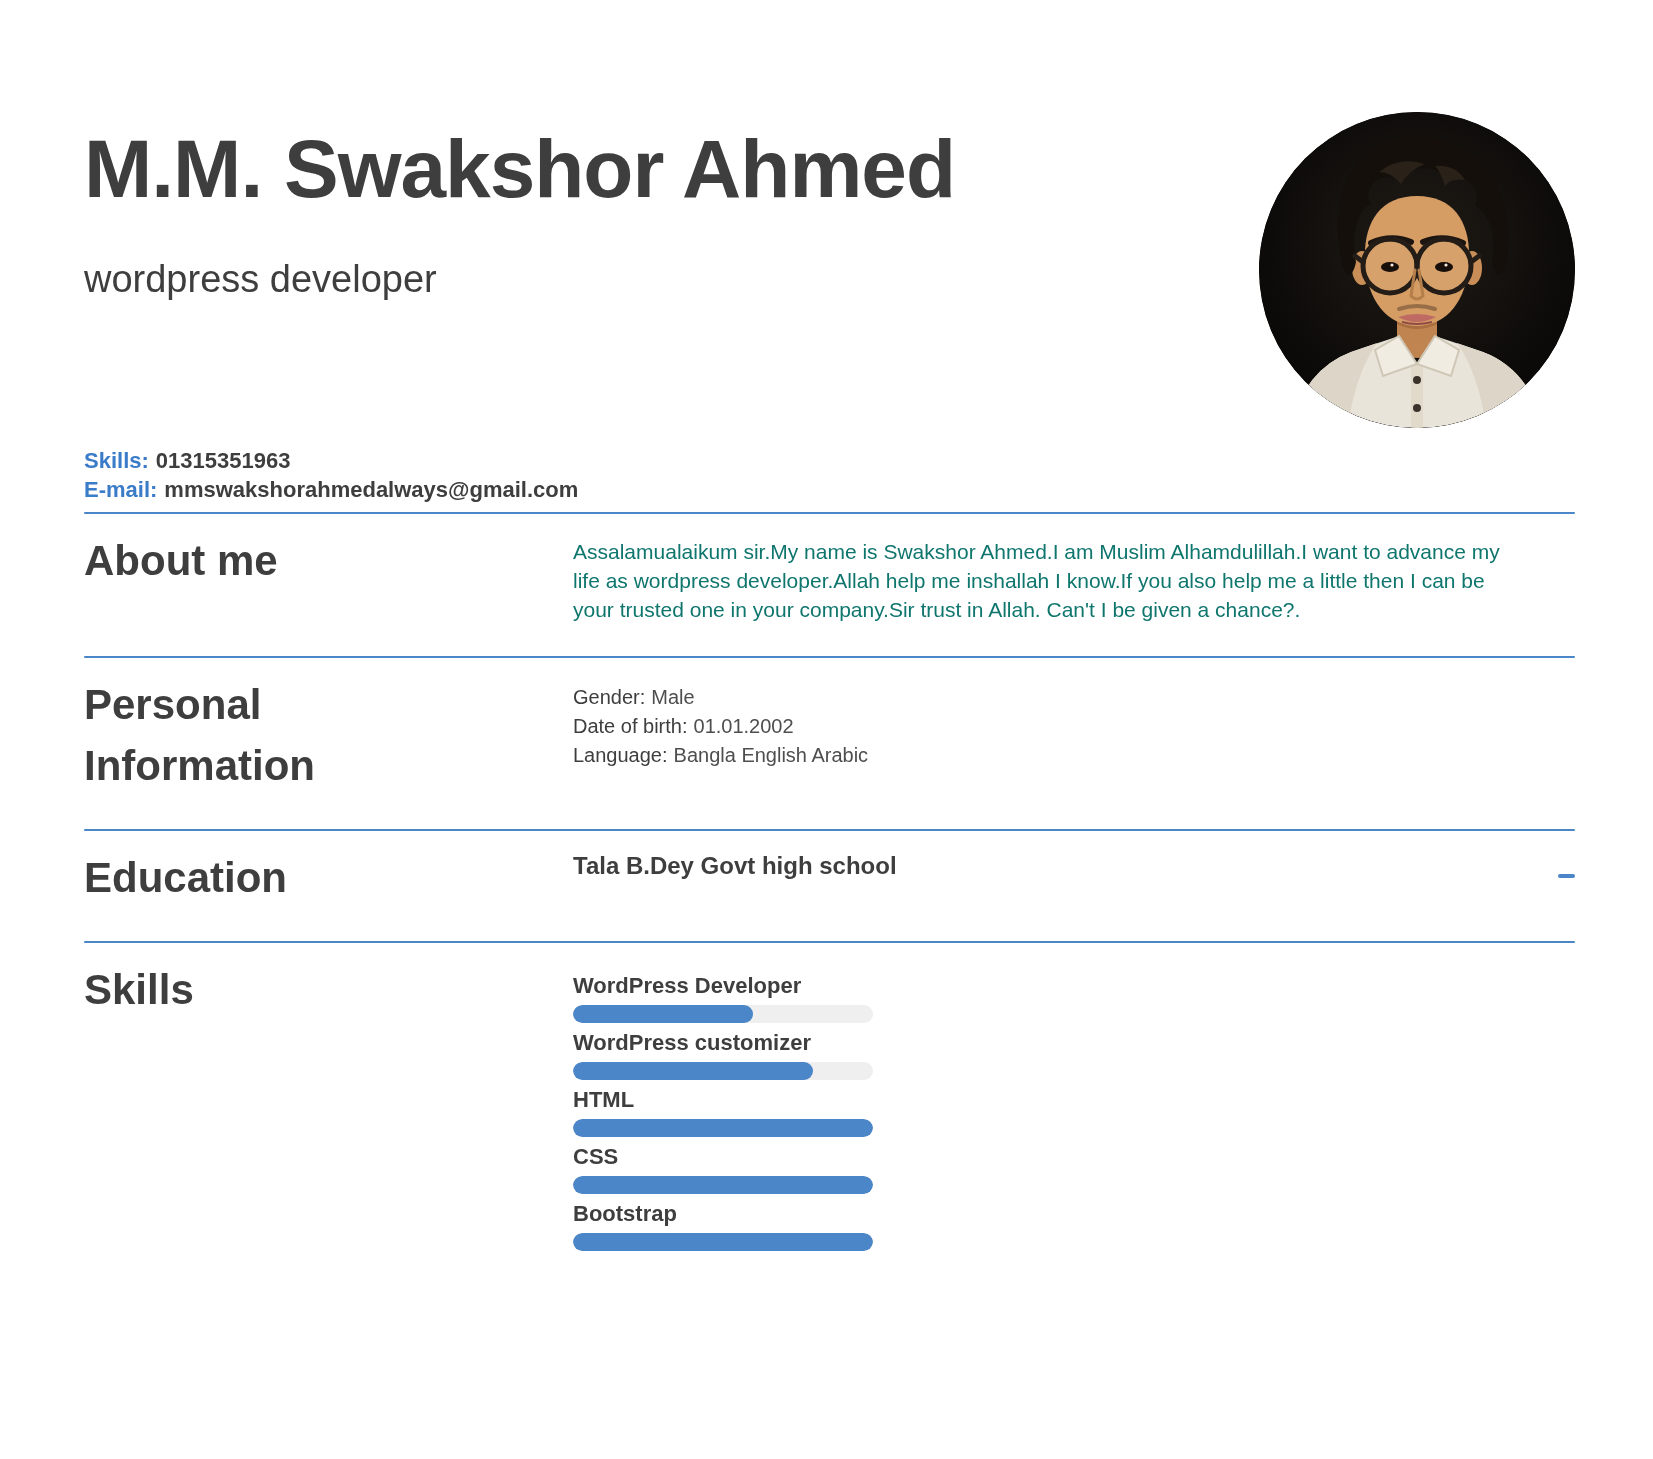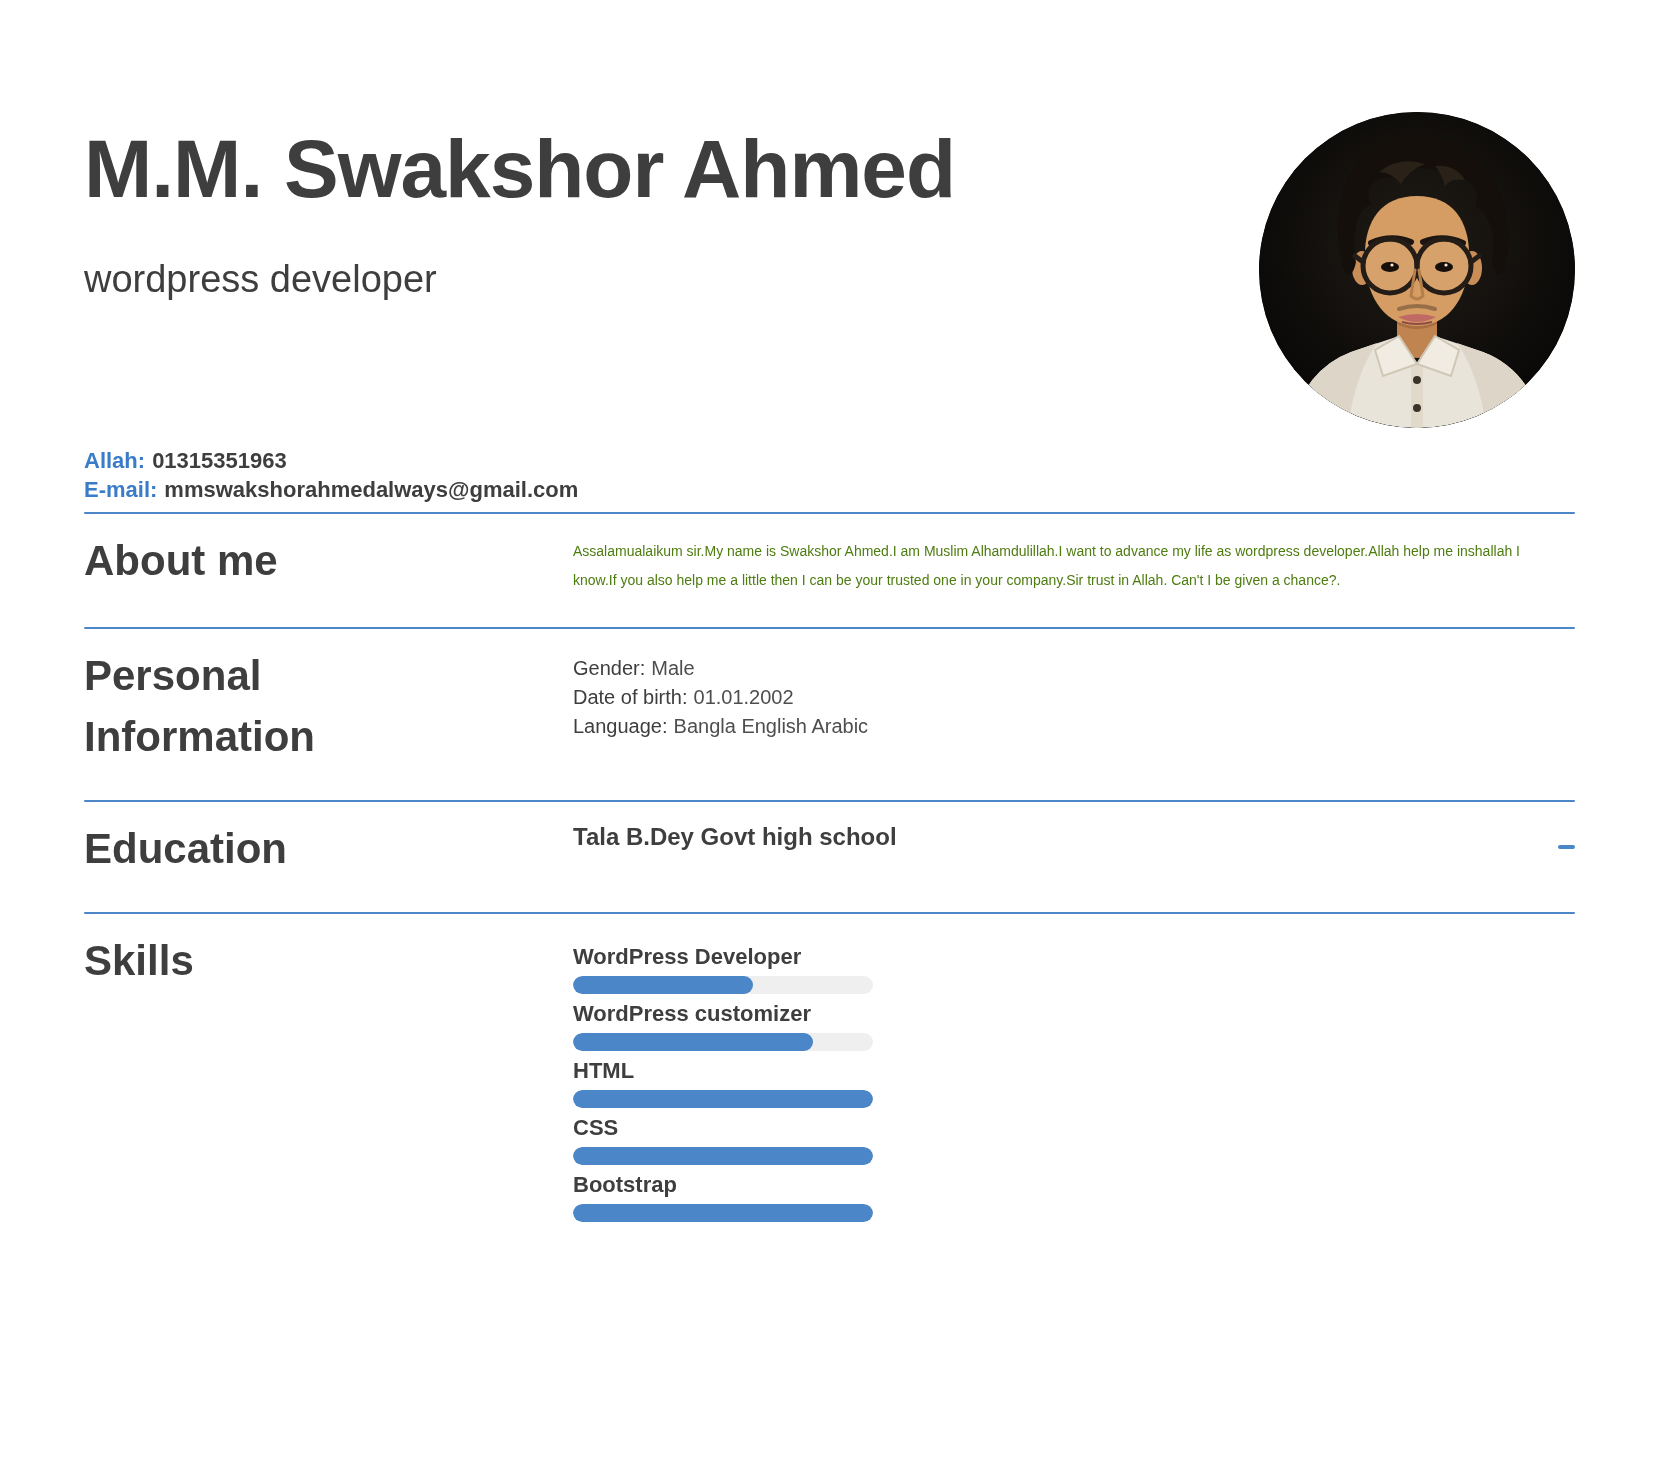--- a/index.html
+++ b/index.html
@@ -35,21 +35,21 @@
   
   .divider { margin-top: 8px; height: 2px; background: #4a86c8; border-radius: 1px; }
   .section { display: grid; grid-template-columns: 489px 1fr; padding: 17px 0 24px 0; }
   .section h2 {
     margin: 0; font-size: 42px; font-weight: 700; line-height: 1.45;
     color: #3e3e3e; max-width: 330px;
   }
 
   .about-text {
     margin-top: 6px; max-width: 955px;
-    font-size: 14px; line-height: 29px; font-weight: 400; color: #4d7c0f;
+    font-size: 21px; line-height: 29px; font-weight: 400; color: #0f766e;
   }
 
   .info-rows { margin-top: 8px; font-size: 20px; line-height: 29px; }
   .info-rows .label { font-weight: 400; color: #3e3e3e; }
   .info-rows .value { font-weight: 400; color: #4e4e4e; margin-left: 6px; }
 
   .edu-body { display: flex; justify-content: space-between; align-items: flex-start; }
   .edu-text { margin-top: 4px; }
   .edu-school { font-size: 24px; font-weight: 700; color: #3e3e3e; }
   .edu-college { margin-top: 11px; font-size: 21px; font-weight: 400; color: #9c9c9c; }
@@ -132,21 +132,21 @@
 
           <path d="M139,205 Q158,199 177,205 Q158,215 139,205 Z" fill="#bf6a63"></path>
           <path d="M143,210 Q158,214 173,210" stroke="#8f4a45" stroke-width="2" fill="none"></path>
         </g>
       </svg>
     </div>
   </div>
 
   <div class="contact">
     <div class="contact-row">
-      <span class="label">Allah:</span><span class="value">01315351963</span>
+      <span class="label">Skills:</span><span class="value">01315351963</span>
     </div>
     <div class="contact-row">
       <span class="label">E-mail:</span><span class="value">mmswakshorahmedalways@gmail.com</span>
     </div>
   </div>
 
   <div class="divider"></div>
   <div class="section">
     <h2>About me</h2>
     <div class="about-text">Assalamualaikum sir.My name is Swakshor Ahmed.I am Muslim Alhamdulillah.I want to advance my life as wordpress developer.Allah help me inshallah I know.If you also help me a little then I can be your trusted one in your company.Sir trust in Allah. Can't I be given a chance?.</div>

